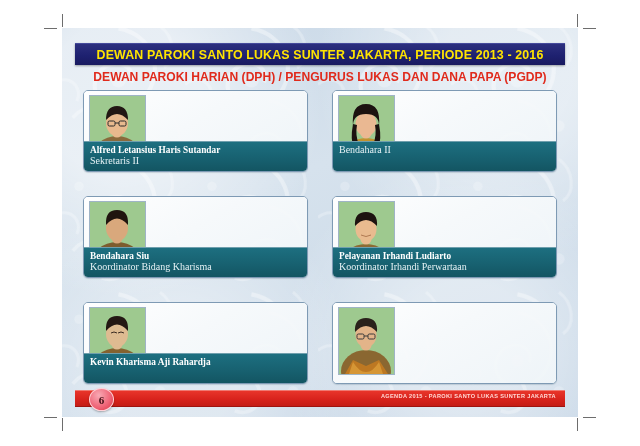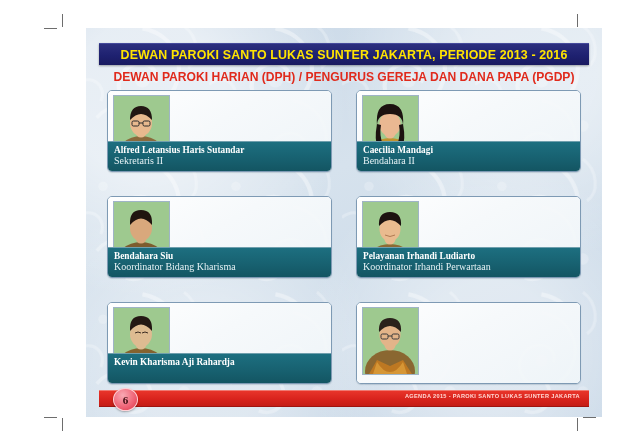--- a/index.html
+++ b/index.html
@@ -12,21 +12,20 @@
   
   .crop{position:absolute;background:#6d6d6d;}
   .crop.v{width:1px;height:13px;}
   .crop.h{height:1px;width:13px;}
 
   
   #page{
     position:absolute;left:62px;top:28px;width:516px;height:389px;
     overflow:hidden;
     background:#ccd9e6;
-    margin-left:24px;
   }
   
   #page .bg-wash{
     position:absolute;inset:0;
     background:
       radial-gradient(circle at 12% 18%, rgba(255,255,255,.55) 0 14%, rgba(255,255,255,0) 36%),
       radial-gradient(circle at 86% 12%, rgba(255,255,255,.42) 0 12%, rgba(255,255,255,0) 34%),
       radial-gradient(circle at 78% 82%, rgba(255,255,255,.40) 0 13%, rgba(255,255,255,0) 36%),
       radial-gradient(circle at 22% 88%, rgba(255,255,255,.38) 0 12%, rgba(255,255,255,0) 34%),
       linear-gradient(160deg,#c9d8e7 0%,#d6e2ed 40%,#c6d6e6 100%);
@@ -149,21 +148,21 @@
         </pattern>
       </defs>
       <rect width="516" height="389" fill="url(#paisley)"></rect>
     </svg>
 
     <div class="title-bar">
       <span>DEWAN PAROKI SANTO LUKAS SUNTER JAKARTA, PERIODE 2013 - 2016</span>
     </div>
 
     <div class="subtitle">
-      <span>DEWAN PAROKI HARIAN (DPH) / PENGURUS GEREJA DAN DANA PAPA (PGDP)</span>
+      <span>DEWAN PAROKI HARIAN (DPH) / PENGURUS LUKAS DAN DANA PAPA (PGDP)</span>
     </div>
 
     <div id="grid">
 
       <div class="card">
         <div class="card-wash"></div>
         <svg class="card-paisley" viewBox="0 0 232 94" preserveAspectRatio="none">
           <rect width="232" height="94" fill="url(#paisley)" opacity=".28"></rect>
         </svg>
         <div class="photo">
@@ -197,21 +196,20 @@
             <ellipse cx="27" cy="63" rx="24" ry="21" fill="#c0932f"></ellipse>
             <path d="M8 66 q6 -16 19 -16 q13 0 20 16z" fill="#cf8a36"></path>
             <circle cx="27" cy="37" r="5.5" fill="#eab892"></circle>
             <ellipse cx="27" cy="28" rx="10.5" ry="12.5" fill="#eab892"></ellipse>
             <path d="M14 30 q-2 -22 13 -22 q15 0 13 22 q0 -12 -13 -12 q-13 0 -13 12z" fill="#1c1210"></path>
             <path d="M14 28 q-3 16 1 24 l5 -3 q-4 -10 -2 -20z" fill="#1c1210"></path>
             <path d="M40 28 q3 16 -1 24 l-5 -3 q4 -10 2 -20z" fill="#1c1210"></path>
           </svg>
         </div>
         <div class="namebar">
-          <span class="nm">Caecilia Mandagi</span>
           <span class="rl">Bendahara II</span>
         </div>
       </div>
 
       <div class="card">
         <div class="card-wash"></div>
         <svg class="card-paisley" viewBox="0 0 232 94" preserveAspectRatio="none">
           <rect width="232" height="94" fill="url(#paisley)" opacity=".28"></rect>
         </svg>
         <div class="photo">

